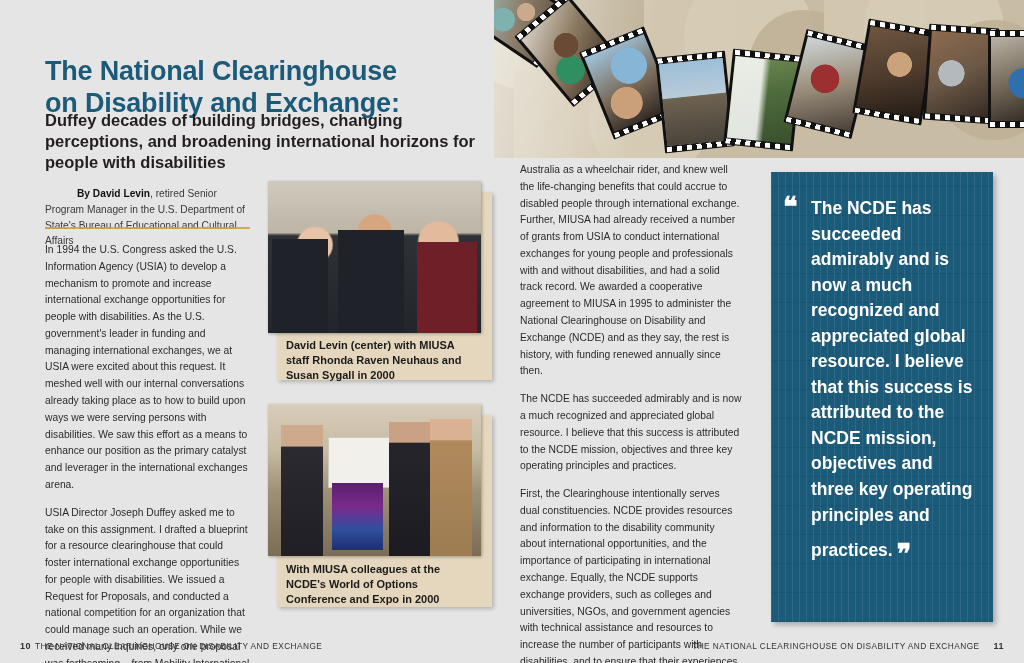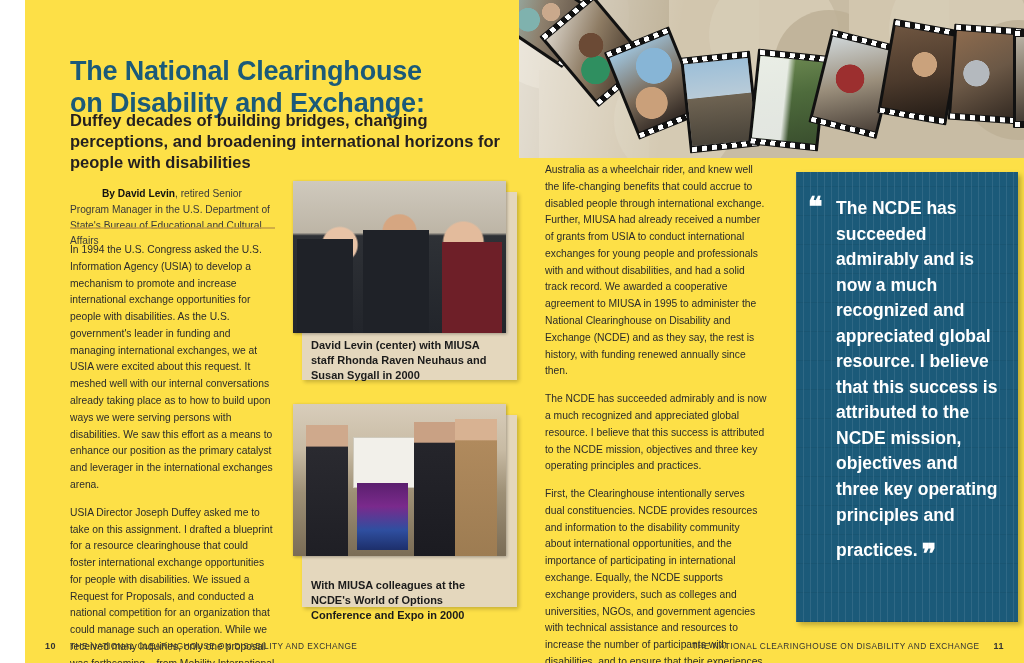--- a/index.html
+++ b/index.html
@@ -5,21 +5,21 @@
   html, body {
     margin: 0; padding: 0;
     background: #ffffff;
   }
   body {
     width: 1024px; height: 663px;
     position: relative; overflow: hidden;
     font-family: "Liberation Sans", sans-serif;
     color: #231f20;
   }
-  .spread { position: absolute; inset: 0; background: #fde047; margin-left: 25px; }
+  .spread { position: absolute; inset: 0; background: #e5e5e5; }
 
   
   .band {
     position: absolute; left: 494px; top: 0; width: 530px; height: 158px;
     overflow: hidden;
     background: #c8bca4;
   }
   .band .circ {
     position: absolute; border-radius: 50%;
     background: #bdb096; opacity: .85;
@@ -191,21 +191,21 @@
     color: #ffffff; font-weight: bold; font-size: 27px; letter-spacing: -2px;
     margin-left: 4px; position: relative; top: 7px;
   }
 
   
   .footer {
     position: absolute; bottom: 12px;
     font-size: 8.3px; letter-spacing: .45px; color: #333;
     text-transform: uppercase;
   }
-  .footer-left  { left: 20px; display: flex; align-items: baseline; gap: 14px; }
+  .footer-left  { left: 20px; display: flex; align-items: baseline; gap: 4px; }
   .footer-right { right: 20px; display: flex; align-items: baseline; gap: 14px; }
   .pageno { font-weight: bold; font-size: 9px; }
 </style>
 </head>
 <body>
 
 <div class="spread">
 
   <div class="band">
     <div class="circ l" style="left:-40px;  top:-60px;  width:150px; height:150px;"></div>
@@ -279,21 +279,21 @@
 
   <div class="photo-block">
     <div class="shadowbox" style="left:277px; top:415px; width:215px; height:192px;"></div>
     <div class="photo photoB" style="left:268px; top:404px; width:213px; height:152px;">
       <div class="figL"></div>
       <div class="sign"></div>
       <div class="banner"></div>
       <div class="figR1"></div>
       <div class="figR2"></div>
     </div>
-    <div class="caption" style="left:286px; top:578px; width:190px;">With MIUSA colleagues at the NCDE's World of Options Conference and Expo in 2000</div>
+    <div class="caption" style="left:286px; top:562px; width:190px;">With MIUSA colleagues at the NCDE's World of Options Conference and Expo in 2000</div>
   </div>
 
   <div class="col col-mid">
     <p>Australia as a wheelchair rider, and knew well the life-changing benefits that could accrue to disabled people through international exchange. Further, MIUSA had already received a number of grants from USIA to conduct international exchanges for young people and professionals with and without disabilities, and had a solid track record. We awarded a cooperative agreement to MIUSA in 1995 to administer the National Clearinghouse on Disability and Exchange (NCDE) and as they say, the rest is history, with funding renewed annually since then.</p>
     <p>The NCDE has succeeded admirably and is now a much recognized and appreciated global resource. I believe that this success is attributed to the NCDE mission, objectives and three key operating principles and practices.</p>
     <p>First, the Clearinghouse intentionally serves dual constituencies. NCDE provides resources and information to the disability community about international opportunities, and the importance of participating in international exchange. Equally, the NCDE supports exchange providers, such as colleges and universities, NGOs, and government agencies with technical assistance and resources to increase the number of participants with disabilities, and to ensure that their experiences are successful by providing</p>
   </div>
 
   <aside class="pullquote">
     <div class="pq-texture"></div>

